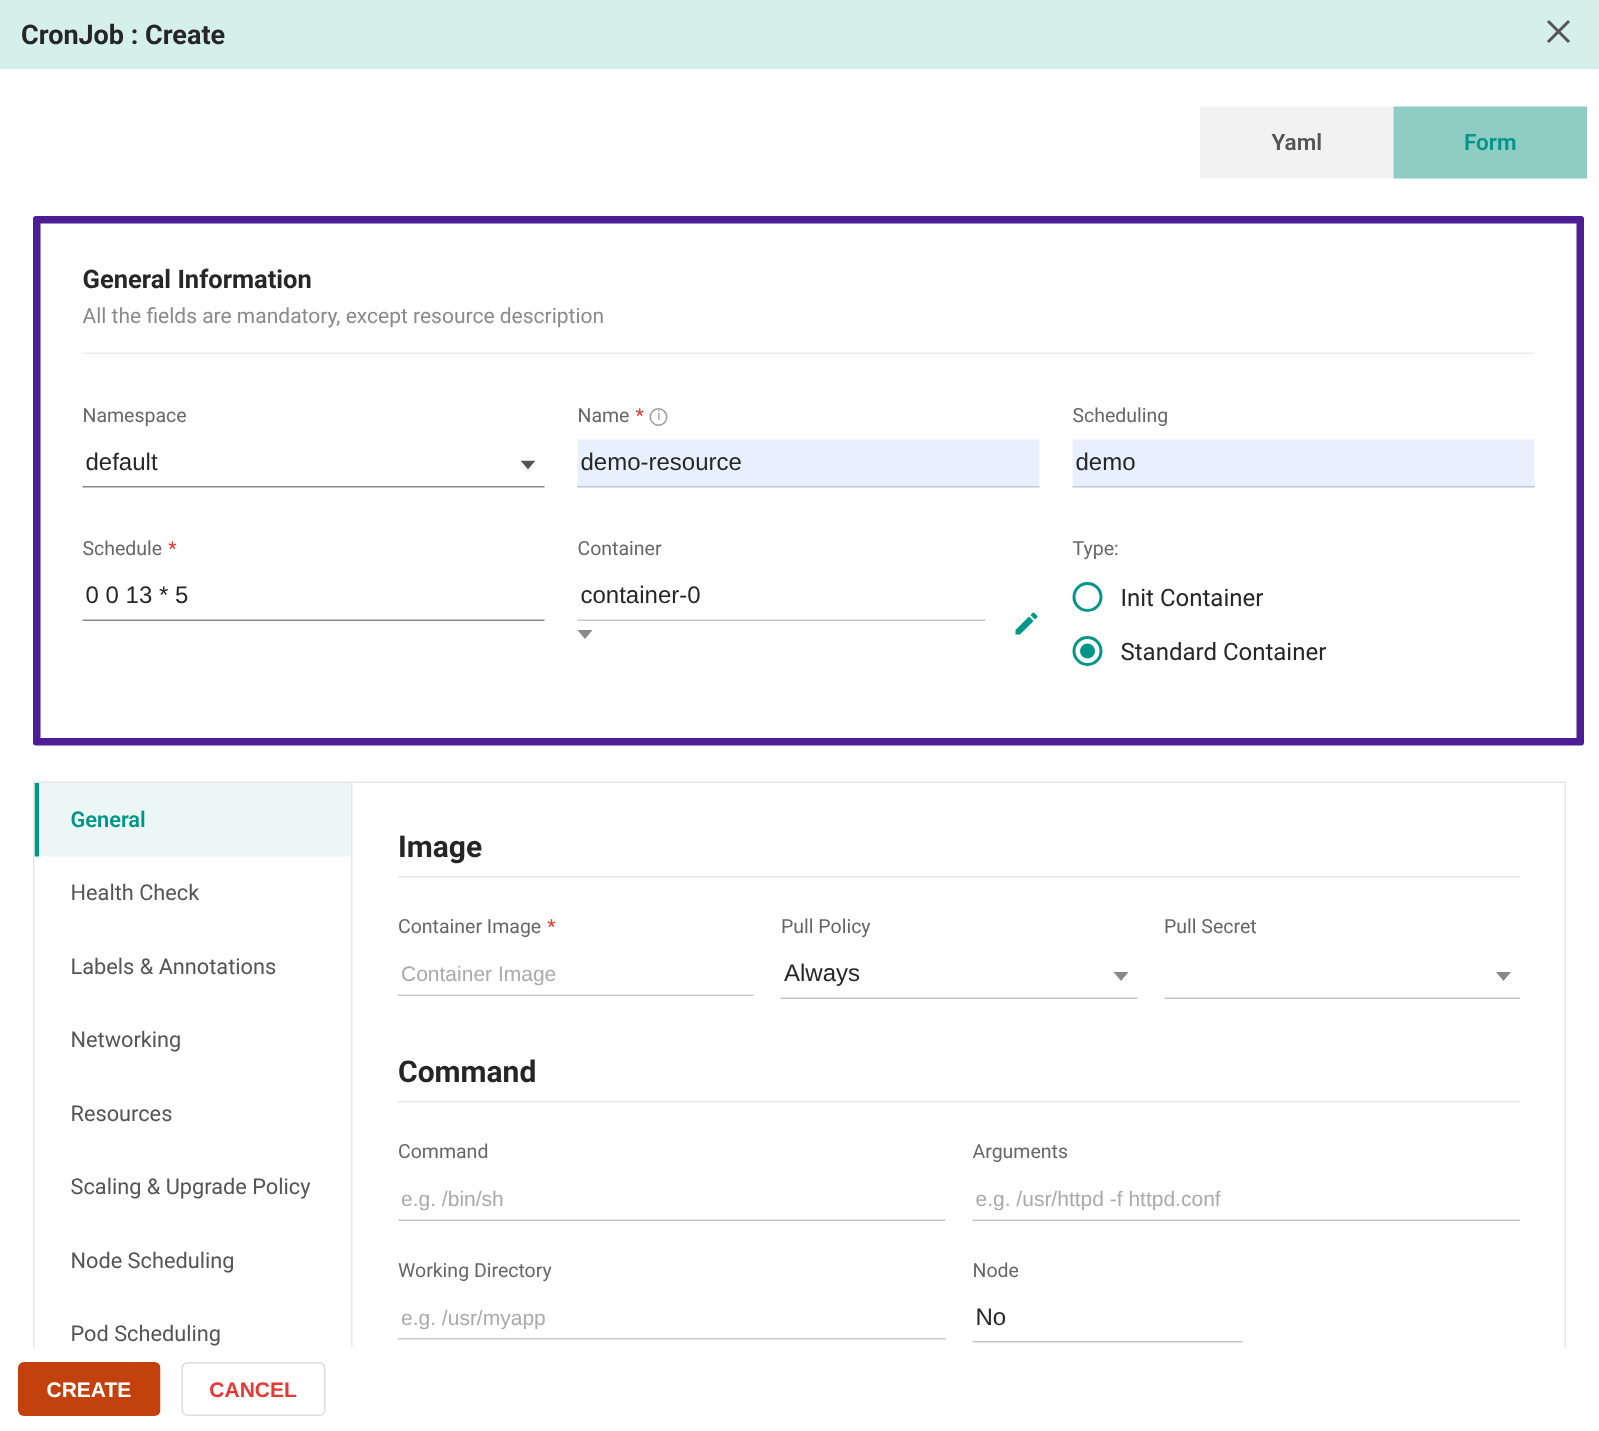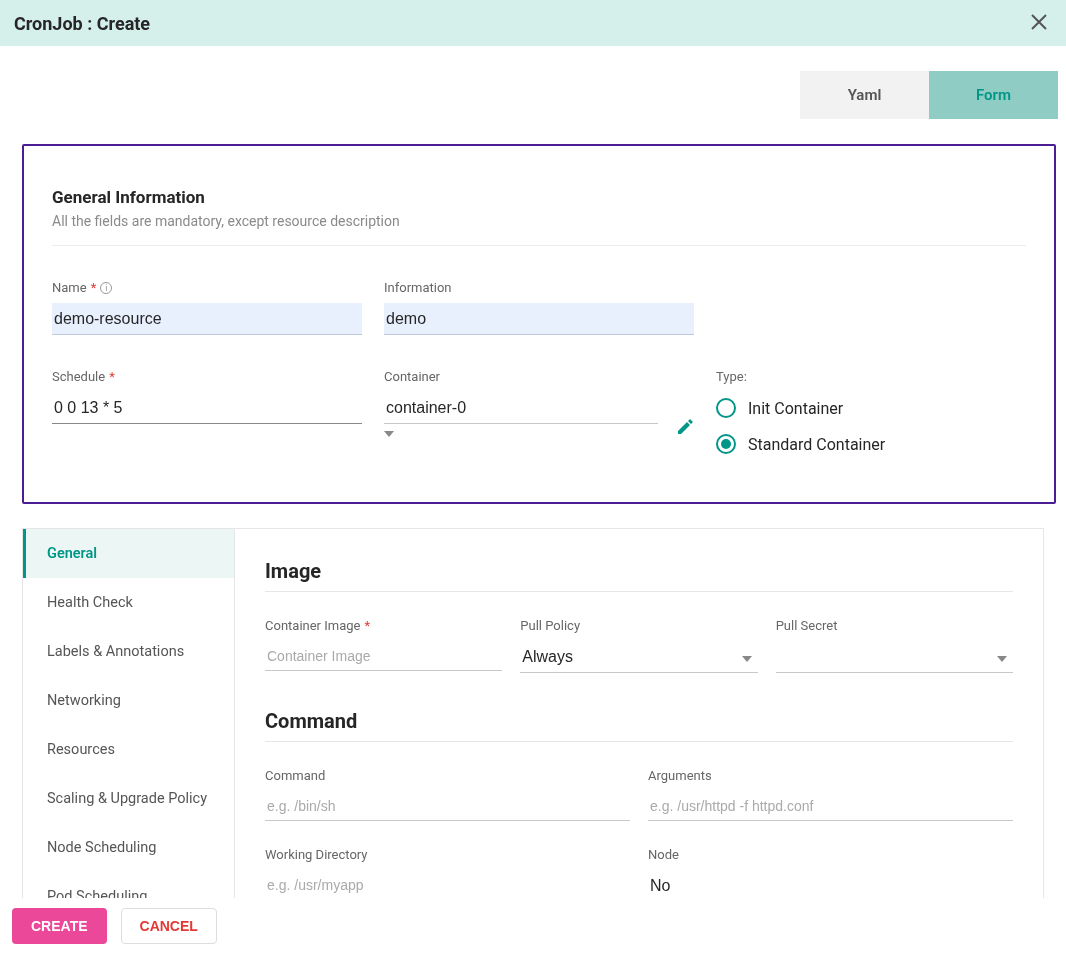--- a/index.html
+++ b/index.html
@@ -53,23 +53,23 @@
   .toggle-yaml {
     background: #f2f2f2;
     color: #555;
   }
   .toggle-form {
     background: #8fccc3;
     color: #009688;
   }
 
   .card {
-    border: 2px solid #4c1d95;
+    border: 5px solid #4c1d95;
     border-radius: 2px;
-    padding: 41px 28px 32px 28px;
+    padding: 28px 28px 32px 28px;
     margin: 0 2px 24px 14px;
     background: #fff;
   }
   .section-title {
     font-size: 17px;
     font-weight: 700;
     color: #262626;
     margin-bottom: 6px;
   }
   .section-sub {
@@ -259,21 +259,21 @@
   }
   .btn {
     padding: 9px 18px;
     border-radius: 4px;
     font-size: 14px;
     font-weight: 600;
     cursor: pointer;
     border: 1px solid transparent;
   }
   .btn-create {
-    background: #ec4899;
+    background: #c2410c;
     color: #fff;
   }
   .btn-cancel {
     background: #fff;
     color: #e53935;
     border: 1px solid #ddd;
   }
   .caret svg { width: 10px; height: 6px; }
 </style>
 </head>
@@ -297,29 +297,38 @@
     </div>
   </div>
 
   <div class="card">
     <div class="section-title">General Information</div>
     <div class="section-sub">All the fields are mandatory, except resource description</div>
     <div class="divider"></div>
 
     <div class="grid3">
       <div>
+        <div class="field-label">Namespace</div>
+        <div class="select-wrap">
+          <input class="input" style="border-bottom-color: rgb(136, 136, 136);" readonly="" value="default">
+          <span class="caret"><svg viewBox="0 0 10 6">
+                <path d="M0 0 L5 6 L10 0 Z" fill="#555"></path>
+              </svg></span>
+        </div>
+      </div>
+      <div>
         <div class="field-label">
           <span>Name</span>
           <span class="req">*</span>
           <span class="info-icon">i</span>
         </div>
         <input class="input filled" value="demo-resource" style="">
       </div>
       <div>
-        <div class="field-label">Information</div>
+        <div class="field-label">Scheduling</div>
         <input class="input filled" value="demo" style="">
       </div>
     </div>
 
     <div class="row2-container">
       <div>
         <div class="field-label">
           <span>Schedule</span>
           <span class="req">*</span>
         </div>

